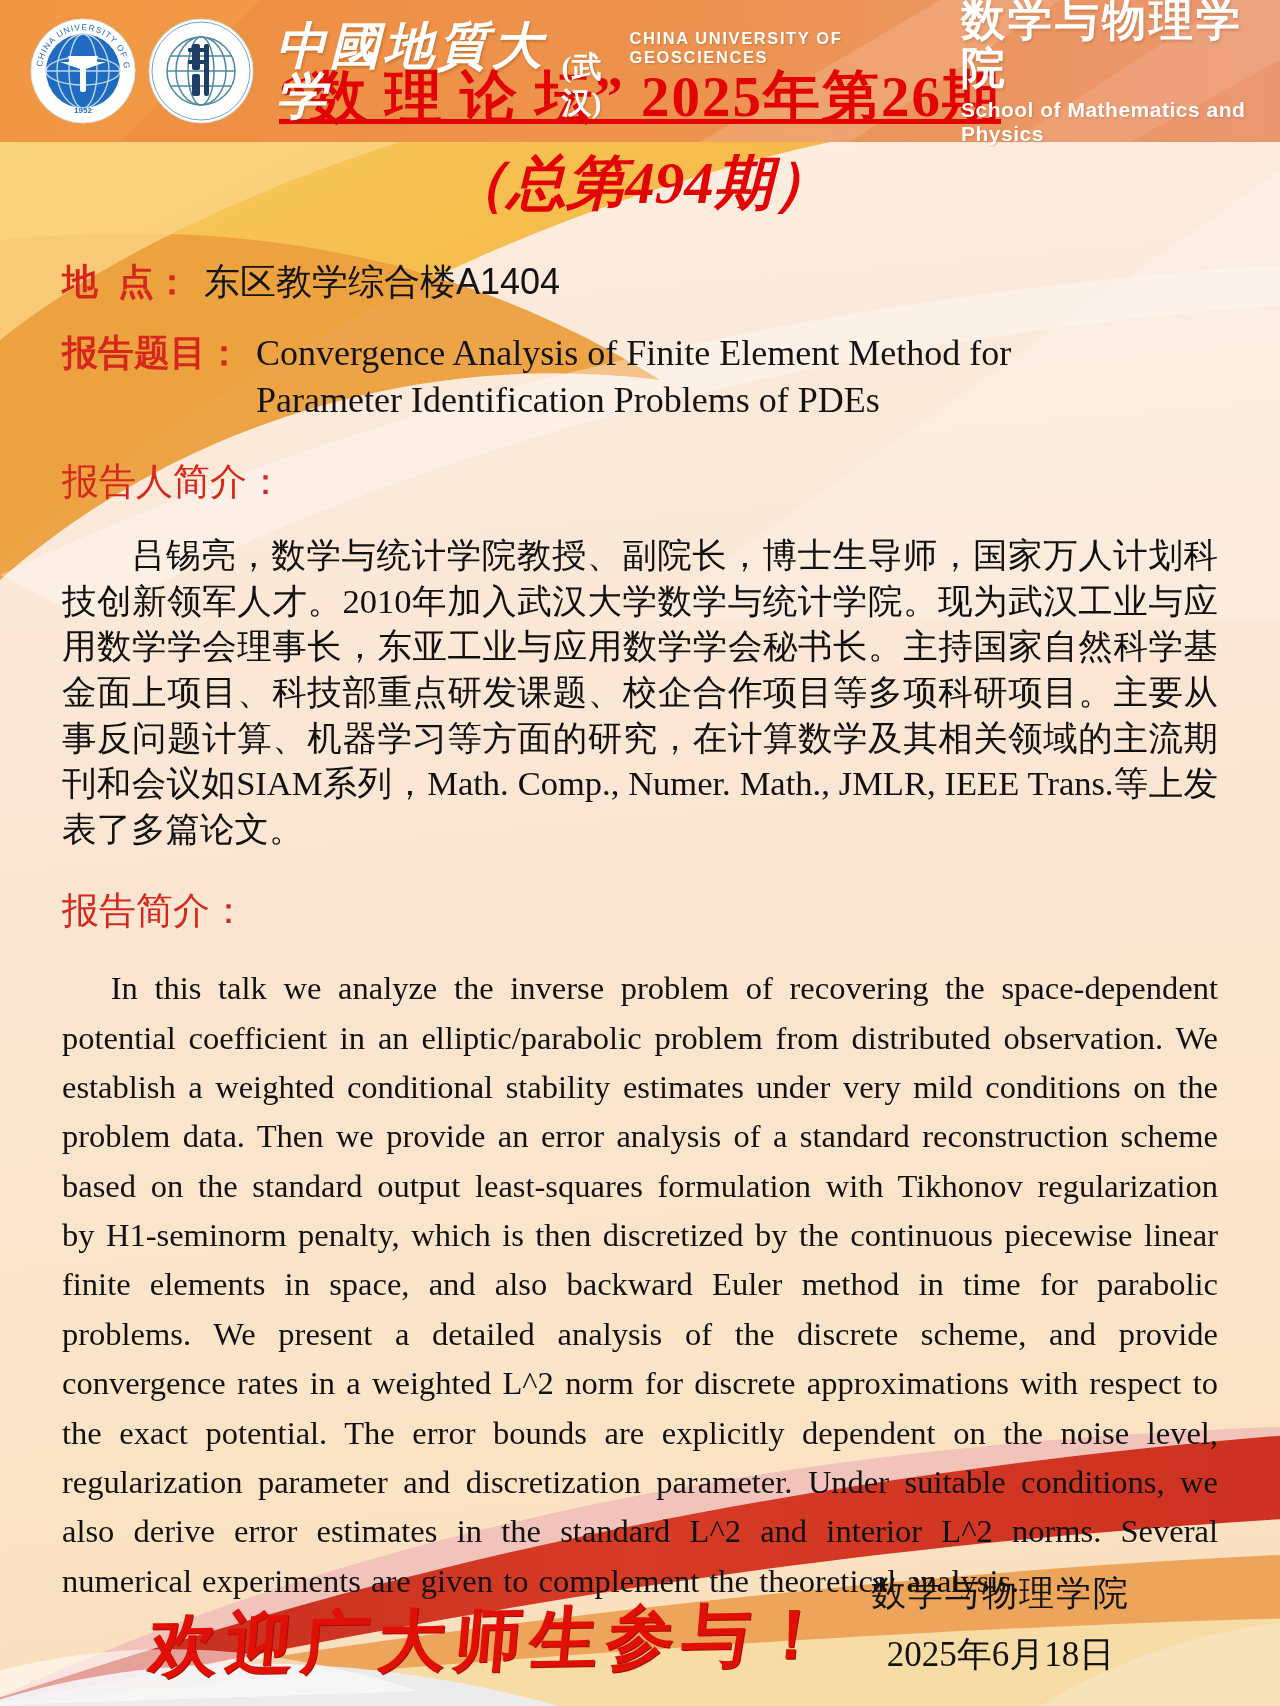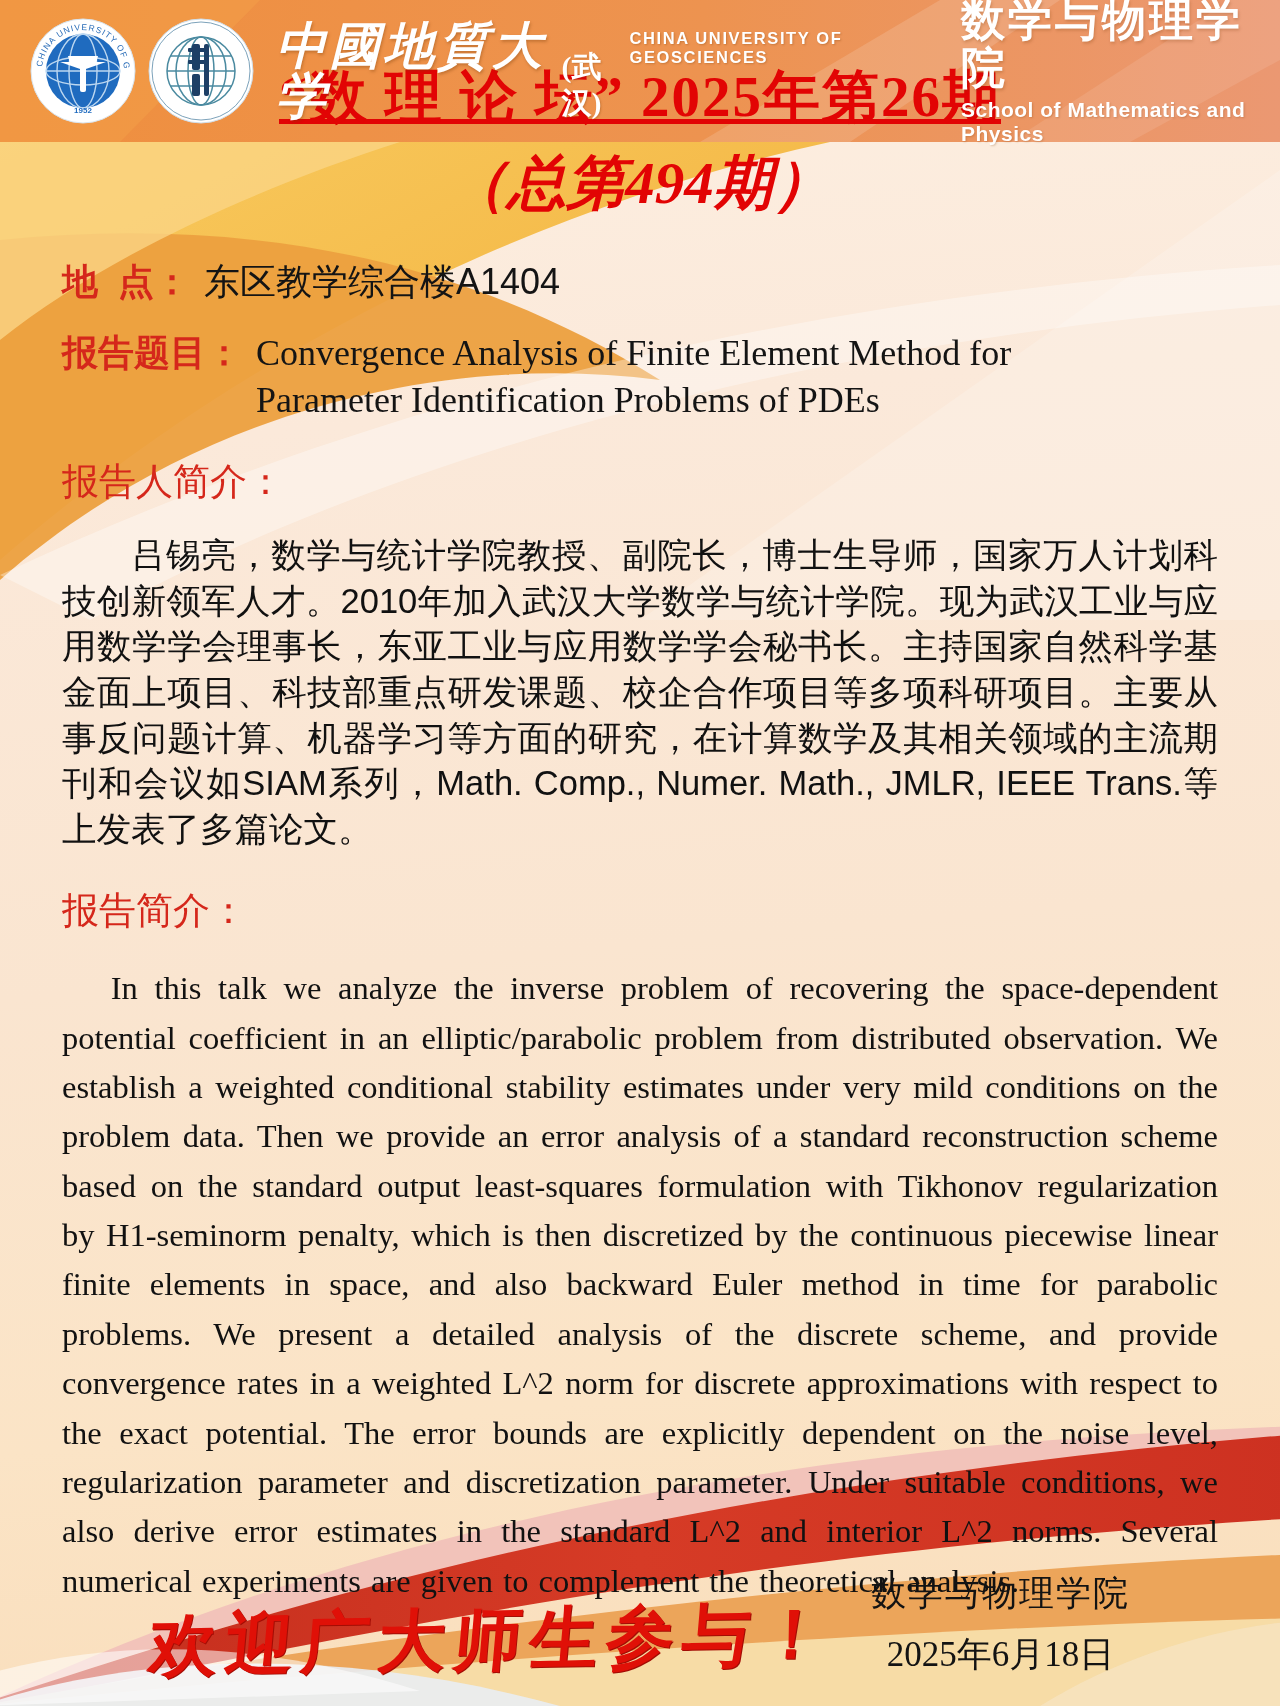--- a/index.html
+++ b/index.html
@@ -63,21 +63,21 @@
   .info-value{color:#141414;margin-left:14px;}
   .info-value.cn{font-family:"Liberation Sans","DejaVu Sans",sans-serif;font-weight:500;}
   .topic-value{max-width:900px;}
   .section-heading{
     margin-top:34px;color:#d5271b;font-weight:normal;font-size:37px;
     font-family:"Liberation Sans","DejaVu Sans",sans-serif;
   }
   .bio-text{
     margin-top:26px;font-size:34.5px;line-height:1.32;color:#111;
     text-align:justify;text-indent:2em;
-    font-family:Liberation Sans, sans-serif;
+    font-family:Liberation Serif, serif;
   }
   .abstract-text{
     margin-top:28px;font-size:32.5px;line-height:1.52;color:#111;
     text-align:justify;text-indent:1.5em;word-spacing:2px;
   }
   
   .footer{
     position:absolute;left:0;bottom:28px;width:1280px;z-index:6;
     display:flex;align-items:flex-end;justify-content:space-between;
   }

